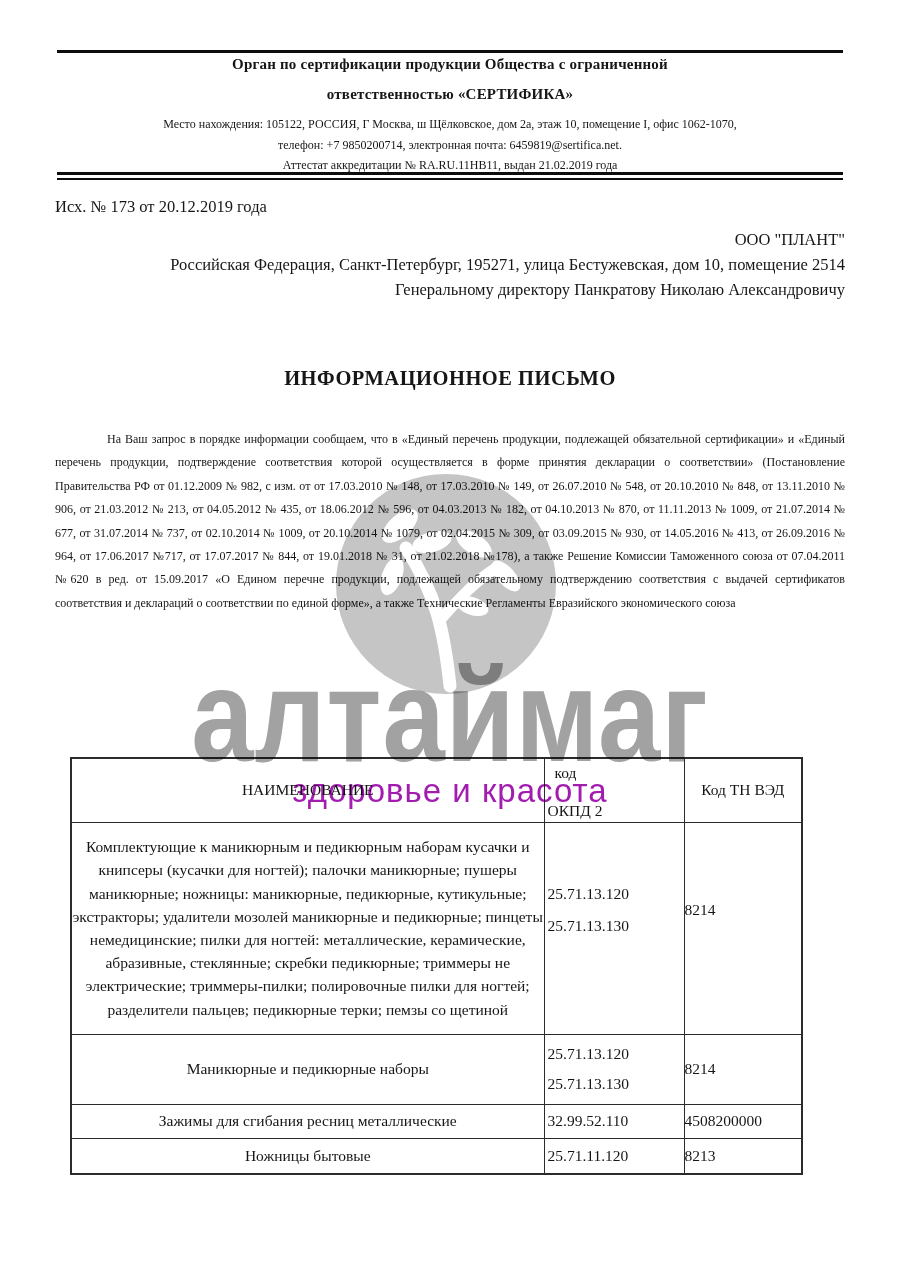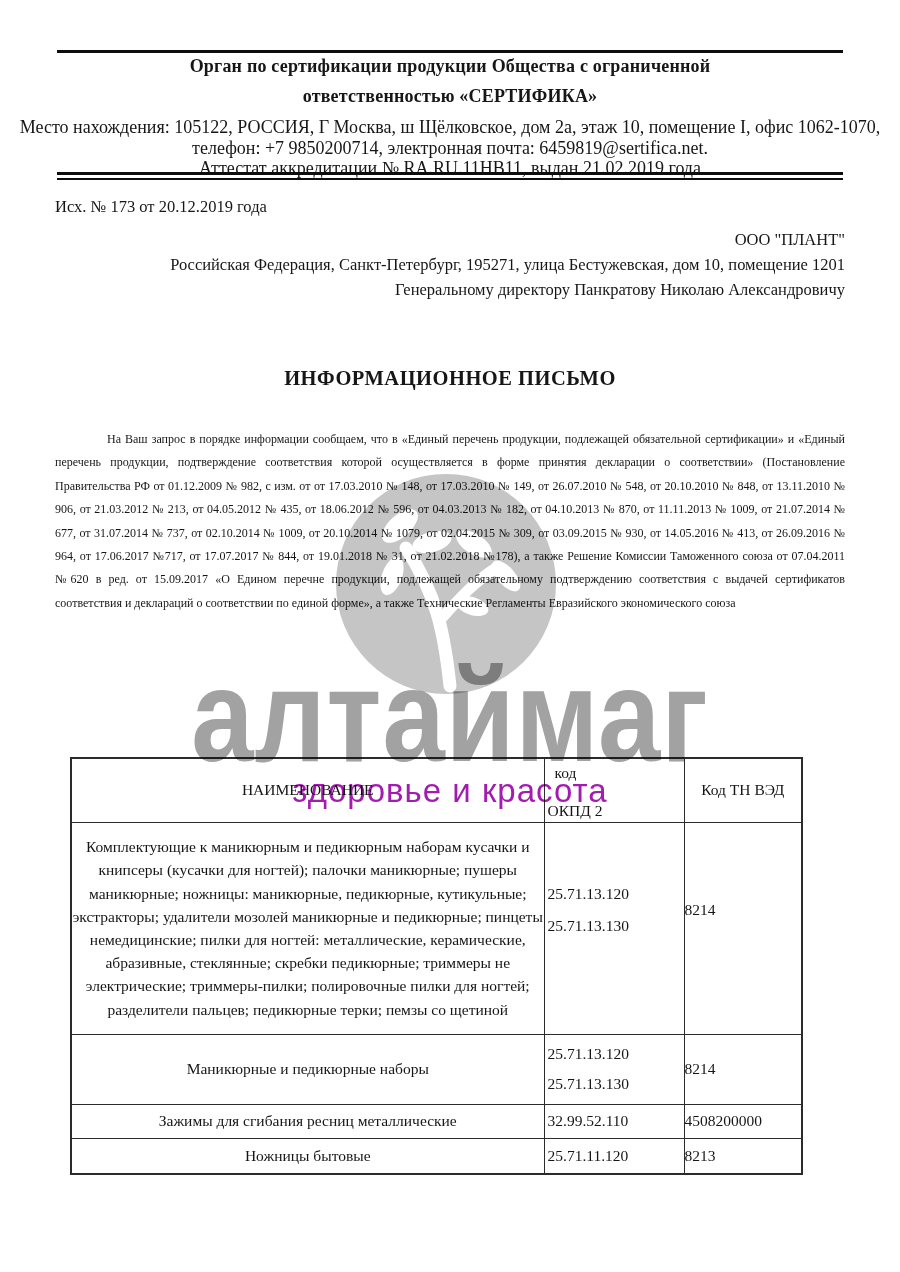--- a/index.html
+++ b/index.html
@@ -2,24 +2,24 @@
 <html><head>
 <meta charset="utf-8">
 <style>
   html,body { margin:0; padding:0; background:#ffffff; }
   .page {
     position:relative; width:900px; height:1272px; background:#ffffff;
     font-family:"Liberation Serif", serif; color:#161616; overflow:hidden;
   }
   
   .rule-top { position:absolute; left:57px; width:786px; top:50px; height:0; border-top:3px solid #0d0d0d; }
-  .org-line { position:absolute; left:0; width:100%; text-align:center; font-weight:bold; font-size:18px; letter-spacing:.2px; }
+  .org-line { position:absolute; left:0; width:100%; text-align:center; font-weight:bold; font-size:15px; letter-spacing:.2px; }
   .org-line.l1 { top:56px; }
   .org-line.l2 { top:86px; }
-  .addr-line { position:absolute; left:0; width:100%; text-align:center; font-size:18px; }
+  .addr-line { position:absolute; left:0; width:100%; text-align:center; font-size:12px; }
   .addr-line.a1 { top:117px; }
   .addr-line.a2 { top:138px; }
   .addr-line.a3 { top:158px; }
   .rule-double { position:absolute; left:57px; width:786px; top:172px; height:3px;
                  border-top:3px solid #0d0d0d; border-bottom:2px solid #0d0d0d; }
   
   .ref-line { position:absolute; left:55px; top:197px; font-size:16.5px; }
   .recipient { position:absolute; right:55px; left:55px; text-align:right; font-size:16.5px; }
   .recipient.r1 { top:230px; }
   .recipient.r2 { top:255px; }
@@ -65,21 +65,21 @@
   <div class="rule-top"></div>
   <div class="org-line l1">Орган по сертификации продукции Общества с ограниченной</div>
   <div class="org-line l2">ответственностью «СЕРТИФИКА»</div>
   <div class="addr-line a1">Место нахождения: 105122, РОССИЯ, Г Москва, ш Щёлковское, дом 2а, этаж 10, помещение I, офис 1062-1070,</div>
   <div class="addr-line a2">телефон: +7 9850200714, электронная почта: 6459819@sertifica.net.</div>
   <div class="addr-line a3">Аттестат аккредитации № RA.RU.11НВ11, выдан 21.02.2019 года</div>
   <div class="rule-double"></div>
 
   <div class="ref-line">Исх. № 173 от 20.12.2019 года</div>
   <div class="recipient r1">ООО "ПЛАНТ"</div>
-  <div class="recipient r2">Российская Федерация, Санкт-Петербург, 195271, улица Бестужевская, дом 10, помещение 1201</div>
+  <div class="recipient r2">Российская Федерация, Санкт-Петербург, 195271, улица Бестужевская, дом 10, помещение 2514</div>
   <div class="recipient r3">Генеральному директору Панкратову Николаю Александровичу</div>
 
   <div class="doc-title">ИНФОРМАЦИОННОЕ ПИСЬМО</div>
   <p class="body-par">На Ваш запрос в порядке информации сообщаем, что в «Единый перечень продукции, подлежащей обязательной сертификации» и «Единый перечень продукции, подтверждение соответствия которой осуществляется в форме принятия декларации о соответствии» (Постановление Правительства РФ от 01.12.2009 № 982, с изм. от от 17.03.2010 № 148, от 17.03.2010 № 149, от 26.07.2010 № 548, от 20.10.2010 № 848, от 13.11.2010 № 906, от 21.03.2012 № 213, от 04.05.2012 № 435, от 18.06.2012 № 596, от 04.03.2013 № 182, от 04.10.2013 № 870, от 11.11.2013 № 1009, от 21.07.2014 № 677, от 31.07.2014 № 737, от 02.10.2014 № 1009, от 20.10.2014 № 1079, от 02.04.2015 № 309, от 03.09.2015 № 930, от 14.05.2016 № 413, от 26.09.2016 № 964, от 17.06.2017 №717, от 17.07.2017 № 844, от 19.01.2018 № 31, от 21.02.2018 №178), а также Решение Комиссии Таможенного союза от 07.04.2011 №620 в ред. от 15.09.2017 «О Едином перечне продукции, подлежащей обязательному подтверждению соответствия с выдачей сертификатов соответствия и деклараций о соответствии по единой форме», а также Технические Регламенты Евразийского экономического союза</p>
 
   <table class="products">
     <colgroup>
         <col class="c1">
         <col class="c2">
         <col class="c3">

